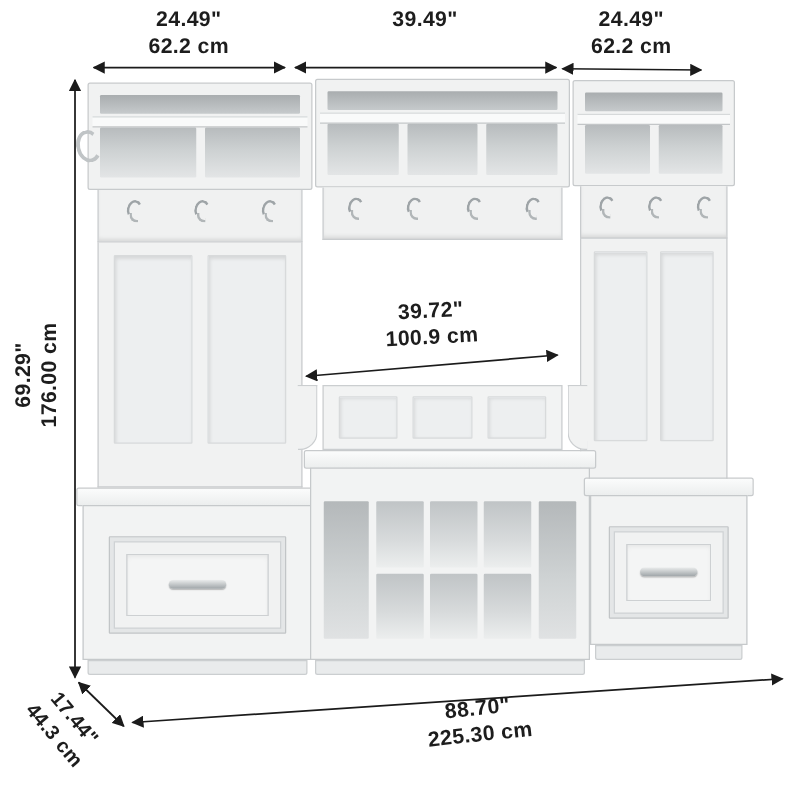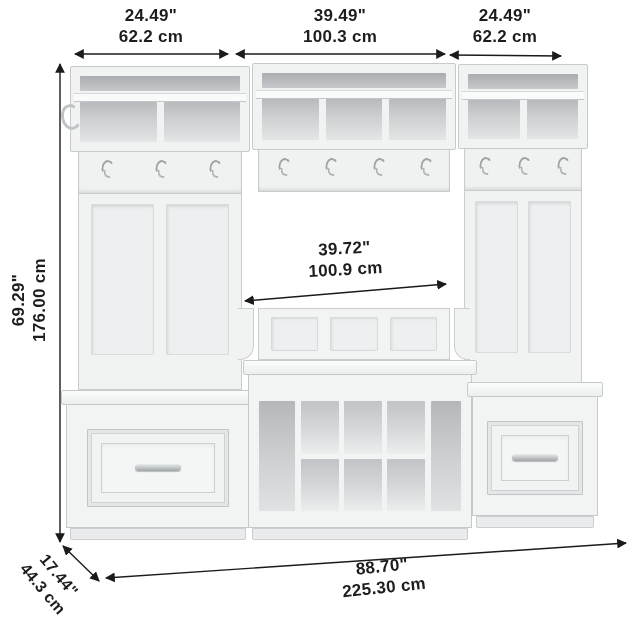--- a/index.html
+++ b/index.html
@@ -98,21 +98,20 @@
     <line x1="106" y1="578" x2="626" y2="543" stroke="#1b1b1b" stroke-width="1.4" marker-start="url(#arr)" marker-end="url(#arr)"></line>
     <line x1="63" y1="546" x2="99" y2="581" stroke="#1b1b1b" stroke-width="1.4" marker-start="url(#arr)" marker-end="url(#arr)"></line>
   </svg>
 
   <div class="dim-label" id="dim-top-left-label">
     <span>24.49"</span>
     <span>62.2 cm</span>
   </div>
   <div class="dim-label" id="dim-top-mid-label">
     <span>39.49"</span>
-    <span>100.3 cm</span>
   </div>
   <div class="dim-label" id="dim-top-right-label">
     <span>24.49"</span>
     <span>62.2 cm</span>
   </div>
   <div class="dim-label" id="dim-height-label">
     <span>69.29"</span>
     <span>176.00 cm</span>
   </div>
   <div class="dim-label" id="dim-opening-label">

